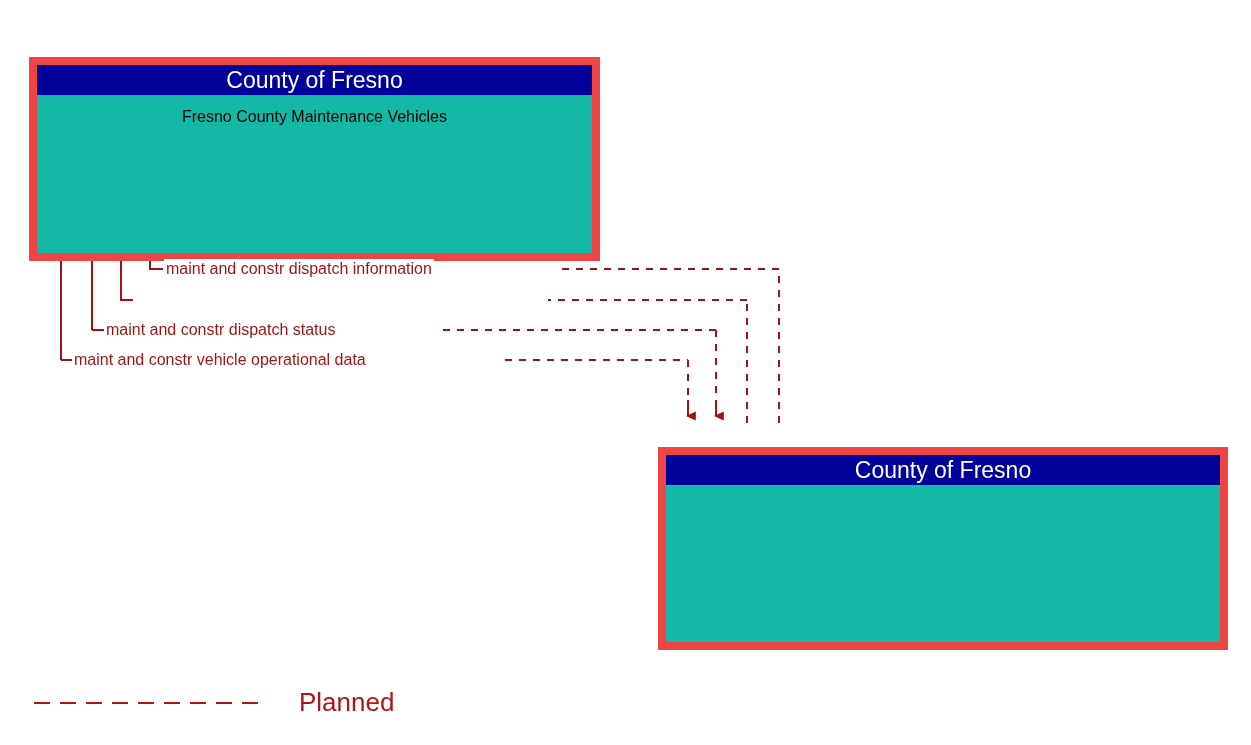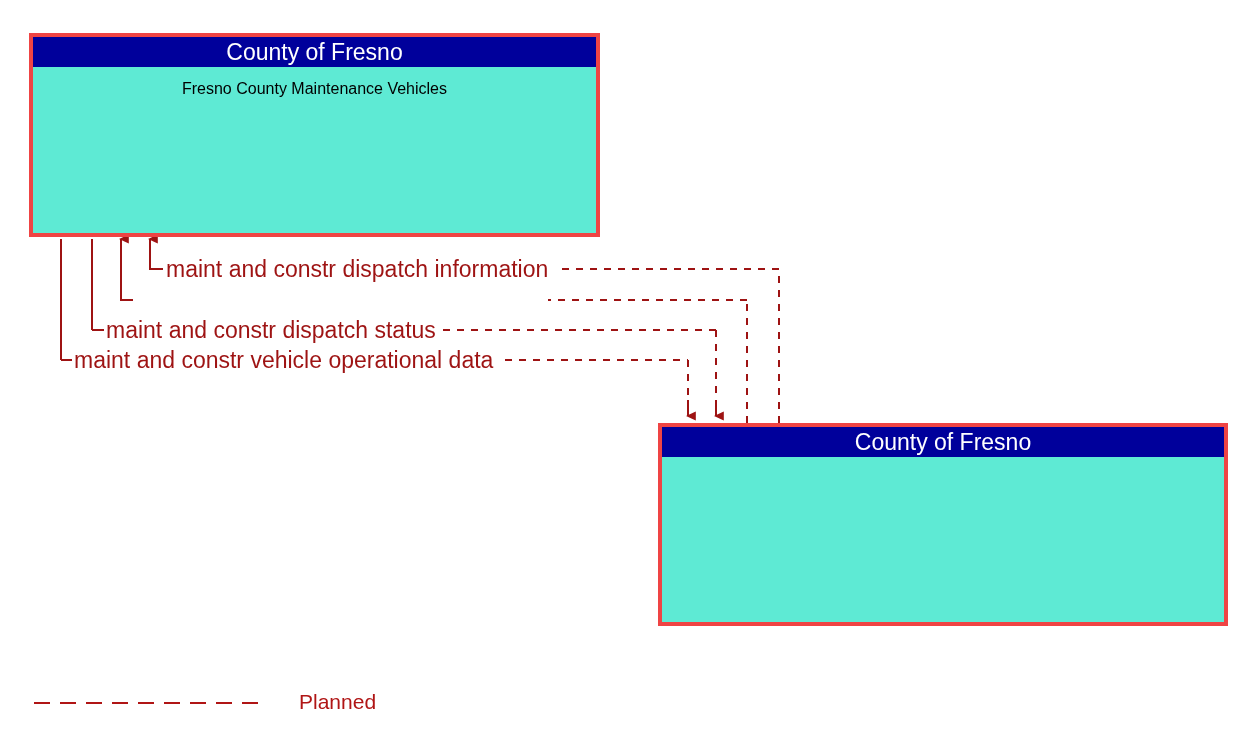--- a/index.html
+++ b/index.html
@@ -24,22 +24,23 @@
     position: absolute;
     left: 0; top: 0;
     width: 1251px;
     height: 745px;
     pointer-events: none;
   }
   
   .node {
     position: absolute;
     box-sizing: border-box;
-    border: 4px solid #ef4444;
-    background: #5eead4;
+    border: 8px solid #ef4444;
+    background: #14b8a6;
+    margin-top: 24px;
   }
   .node-header {
     box-sizing: border-box;
     width: 100%;
     background: #00009b;
     color: #ffffff;
     text-align: center;
     font-size: 23px;
     line-height: 30px;
     height: 30px;
@@ -55,40 +56,40 @@
     line-height: 31px;
     padding: 6px 8px 0 8px;
   }
   #node-vehicles { left: 29px; top: 33px; width: 571px; height: 204px; }
   #node-division { left: 658px; top: 423px; width: 570px; height: 203px; }
 
   
   .flow-label {
     position: absolute;
     color: #9e1313;
-    font-size: 23px;
+    font-size: 16px;
     line-height: 20px;
     white-space: nowrap;
     background: #ffffff;
     padding: 0 2px;
   }
   
   #legend {
     position: absolute;
     left: 34px;
     top: 688px;
     width: 420px;
     height: 30px;
   }
   #legend-label {
     position: absolute;
     left: 265px;
     top: 0px;
     color: #b01515;
-    font-size: 21px;
+    font-size: 26px;
     line-height: 28px;
     white-space: nowrap;
   }
 </style>
 </head>
 <body>
 
 <div id="diagram-root">
 
   <svg class="layer" viewBox="0 0 1251 745" xmlns="http://www.w3.org/2000/svg">

